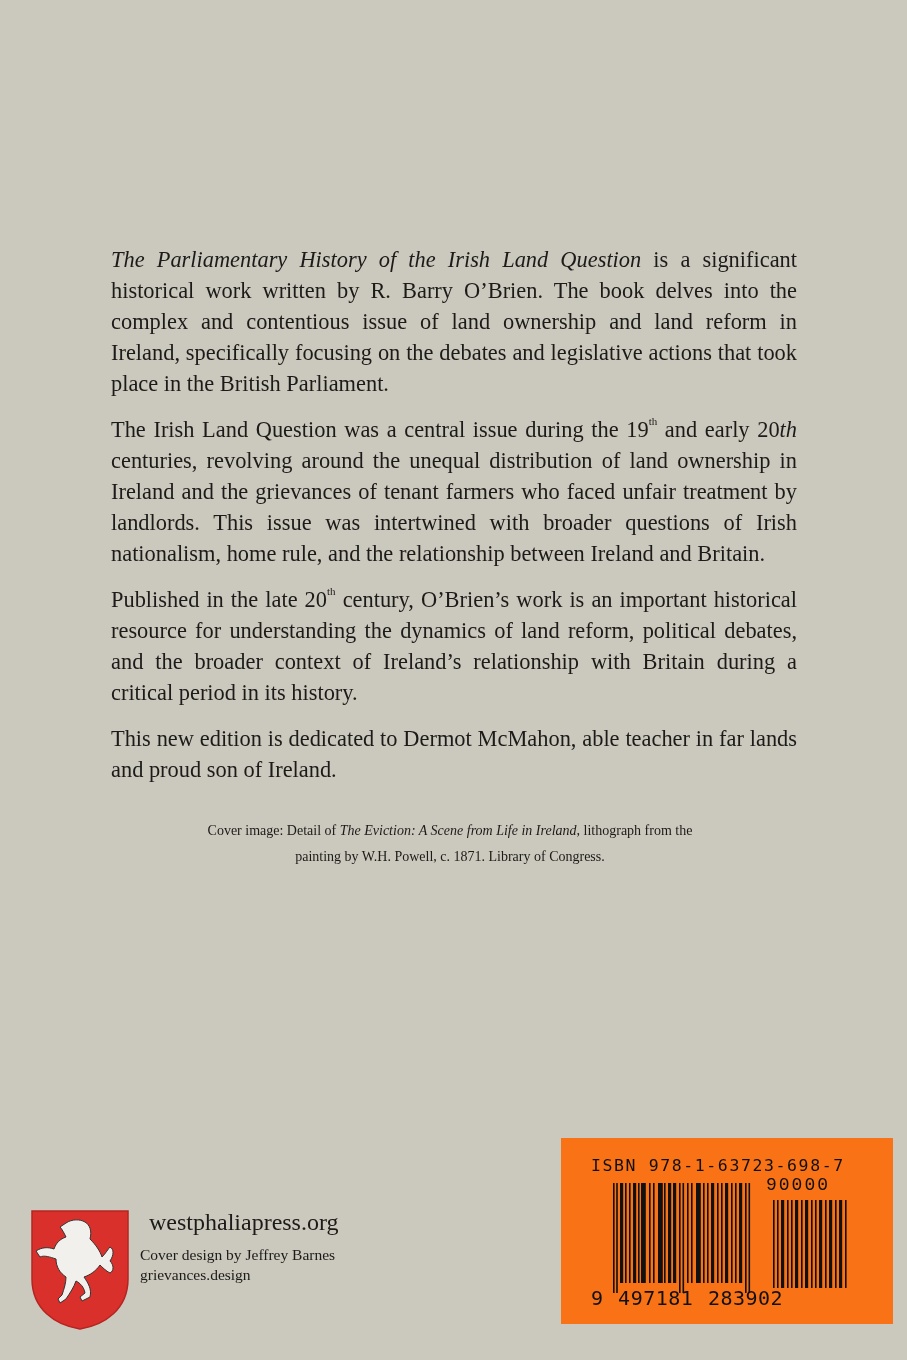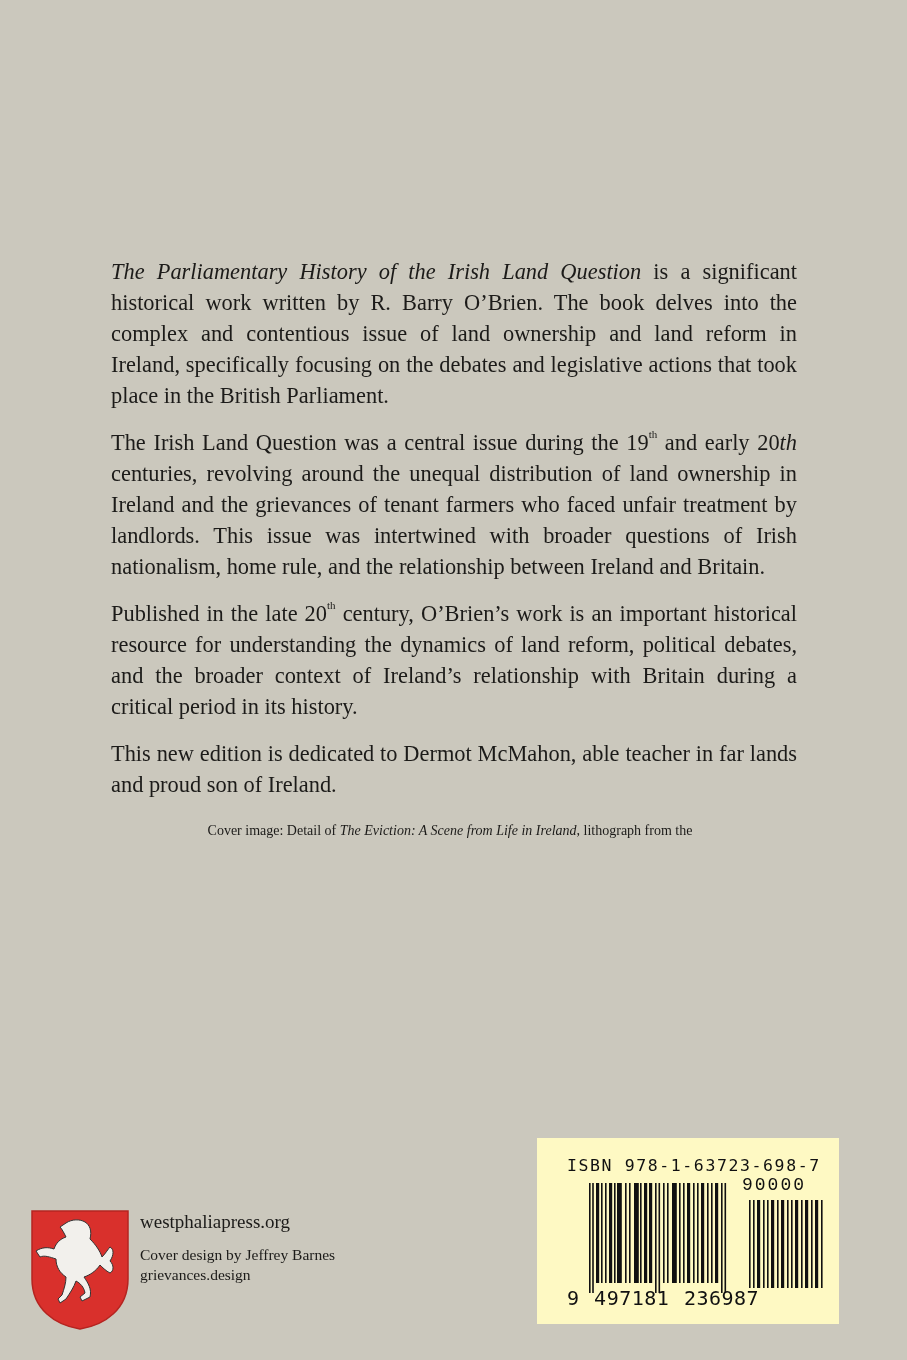--- a/index.html
+++ b/index.html
@@ -6,35 +6,35 @@
     body {
       width: 907px; height: 1360px; position: relative; overflow: hidden;
       background: #cbc8bd;
       font-family: "Liberation Serif", "DejaVu Serif", serif;
       color: #1c1b19;
     }
     .blurb {
       position: absolute; left: 111px; top: 240px; width: 686px;
       font-size: 22.4px; line-height: 31px;
     }
-    .blurb p { margin: 16px 0 15px 0; text-align: justify; text-align-last: left; }
+    .blurb p { margin: 4px 0 15px 0; text-align: justify; text-align-last: left; }
     .blurb i { font-style: italic; }
     sup { font-size: 11px; vertical-align: top; line-height: 1; position: relative; top: 2px; }
     .credit {
       position: absolute; left: 100px; top: 818px; width: 700px;
       text-align: center; font-size: 14px; line-height: 26px;
     }
     .logo-shield { position: absolute; left: 30px; top: 1209px; width: 100px; height: 122px; }
     .publisher { position: absolute; left: 139px; top: 1209px; }
     .pub-name { font-size: 26px; line-height: 32px; }
-    .pub-url { font-size: 19px; line-height: 26px; margin-left: 1px; }
+    .pub-url { font-size: 24px; line-height: 26px; margin-left: 10px; }
     .pub-design { font-size: 15.5px; line-height: 20px; margin-top: 10px; margin-left: 1px; }
     .barcode-box {
-      position: absolute; left: 537px; top: 1138px; width: 302px; height: 186px;
-      background: #fef9c3;
+      position: absolute; left: 561px; top: 1138px; width: 332px; height: 186px;
+      background: #f97316;
     }
     .isbn-text {
       position: absolute; left: 30px; top: 18px;
       font-family: "DejaVu Sans Mono", "Liberation Mono", monospace;
       font-size: 16.5px; letter-spacing: 1.6px; color: #111;
     }
     .addon-text {
       position: absolute; left: 205px; top: 37px;
       font-family: Liberation Mono, monospace;
       font-size: 18px; letter-spacing: 2px; color: #111;
@@ -52,20 +52,21 @@
 
 <div class="blurb">
   <p><i>The Parliamentary History of the Irish Land Question</i><span> is a significant historical work written by R. Barry O’Brien. The book delves into the complex and contentious issue of land ownership and land reform in Ireland, specifically focusing on the debates and legislative actions that took place in the British Parliament.</span></p>
   <p><span>The Irish Land Question was a central issue during the 19</span><sup>th</sup><span> and early 20</span><i>th</i><span> centuries, revolving around the unequal distribution of land ownership in Ireland and the grievances of tenant farmers who faced unfair treatment by landlords. This issue was intertwined with broader questions of Irish nationalism, home rule, and the relationship between Ireland and Britain.</span></p>
   <p><span>Published in the late 20</span><sup>th</sup><span> century, O’Brien’s work is an important historical resource for understanding the dynamics of land reform, political debates, and the broader context of Ireland’s relationship with Britain during a critical period in its history.</span></p>
   <p><span>This new edition is dedicated to Dermot McMahon, able teacher in far lands and proud son of Ireland.</span></p>
 </div>
 
 <div class="credit">
   <span>Cover image: Detail of </span><i>The Eviction: A Scene from Life in Ireland</i><span>, lithograph from the</span><br>
+  <span>painting by W.H. Powell, c. 1871. Library of Congress.</span>
 </div>
 
 <svg class="logo-shield" viewBox="0 0 100 122">
   <path d="M2 2 H98 V70 C98 100 75 116 50 120 C25 116 2 100 2 70 Z" fill="#d9302c" stroke="#b52420" stroke-width="1.5"></path>
   <path d="M36 14 C42 10 50 10 55 13 C60 16 62 22 60 30 C66 36 70 42 72 48 C76 44 78 40 80 38 C84 40 84 46 80 52 C84 56 84 62 80 64 C76 62 72 58 70 56 C66 62 60 66 54 68 C58 74 62 80 60 88 L52 92 L50 88 L55 84 C54 78 50 74 46 72 C44 78 40 84 36 90 L30 94 L28 90 L32 86 C34 80 36 74 36 68 C30 64 26 58 26 50 C20 48 14 46 10 48 L6 42 C12 38 18 38 24 40 C26 34 30 30 36 28 C34 24 32 20 30 18 Z" fill="#f2f0ec" stroke="#333" stroke-width="1"></path>
 </svg>
 
 <div class="publisher">
   <div class="pub-url">westphaliapress.org</div>
   <div class="pub-design">
@@ -124,14 +125,14 @@
       <rect x="38" y="0" width="1.6" height="88"></rect>
         <rect x="42" y="0" width="1.6" height="88"></rect>
       <rect x="46" y="0" width="3.2" height="88"></rect>
         <rect x="52" y="0" width="1.6" height="88"></rect>
       <rect x="56" y="0" width="3.2" height="88"></rect>
         <rect x="62" y="0" width="1.6" height="88"></rect>
       <rect x="66" y="0" width="3.2" height="88"></rect>
         <rect x="72" y="0" width="1.6" height="88"></rect>
     </g>
   </svg>
-  <div class="ean-text"><span>9</span>&nbsp;<span>497181</span>&nbsp;<span>236987</span></div>
+  <div class="ean-text"><span>9</span>&nbsp;<span>497181</span>&nbsp;<span>283902</span></div>
 </div>
 
 </body></html>

